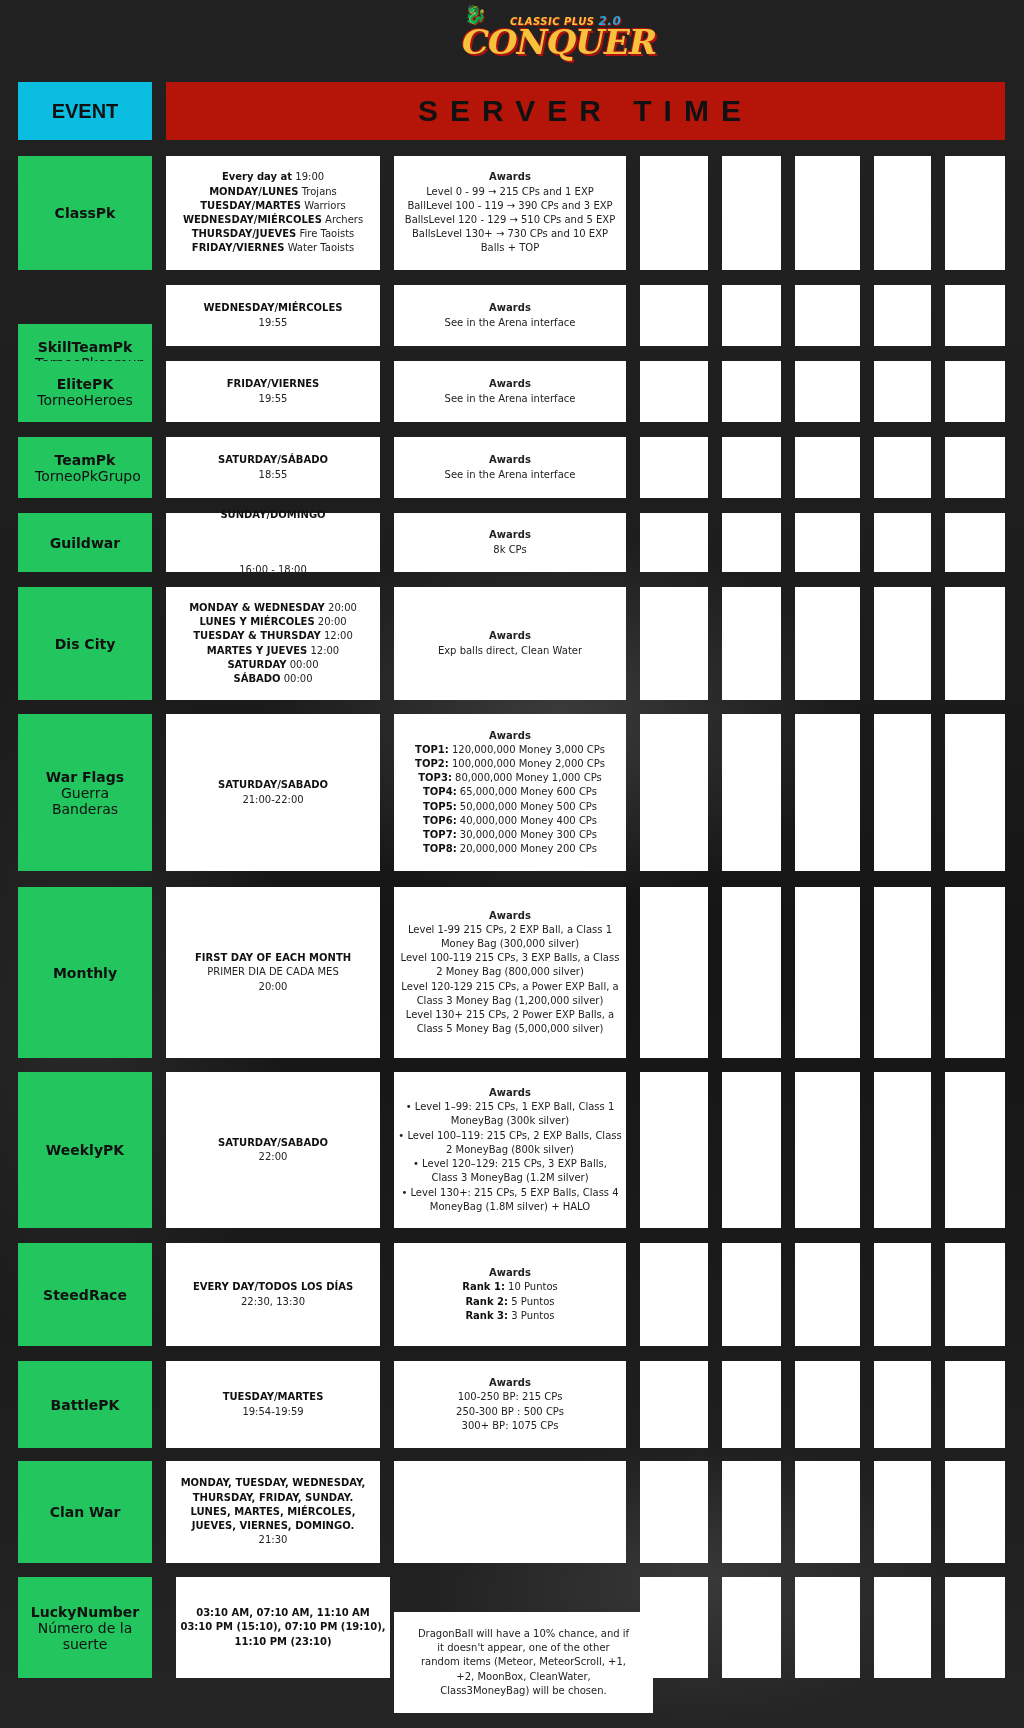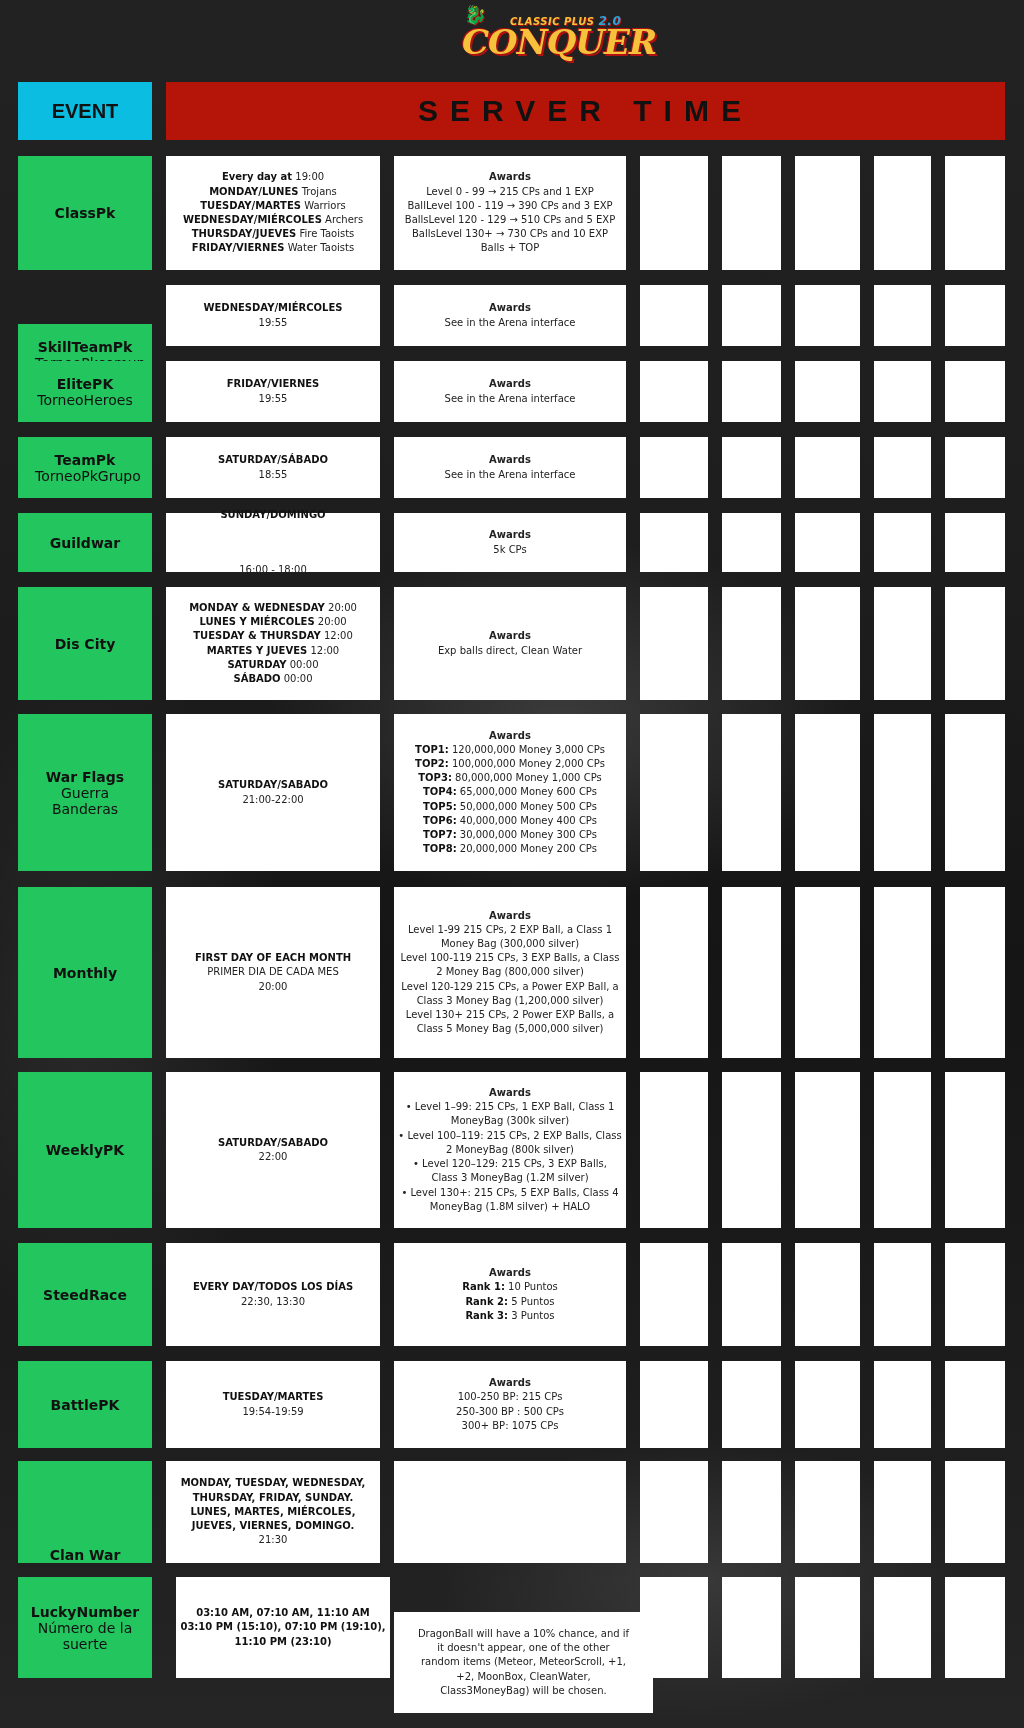--- a/index.html
+++ b/index.html
@@ -147,21 +147,21 @@
     <div class="cell blank" style="left: 945px; width: 60px; top: 437px; height: 61px;"></div>
     <div class="cell ev" style="left: 18px; width: 134px; top: 513px; height: 59px;">
       <span class="t">Guildwar</span>
     </div>
     <div class="cell sched" style="left: 166px; width: 214px; top: 513px; height: 59px; gap: 40px;">
       <span class="line"><span class="b">SUNDAY/DOMINGO</span><span></span></span>
       <span class="line"><span class="b"></span><span>16:00 - 18:00</span></span>
     </div>
     <div class="cell awd" style="left: 394px; width: 232px; top: 513px; height: 59px;">
       <span class="line h">Awards</span>
-      <span class="line"><span class="b"></span><span>5k CPs</span></span>
+      <span class="line"><span class="b"></span><span>8k CPs</span></span>
     </div>
     <div class="cell blank" style="left: 640px; width: 68px; top: 513px; height: 59px;"></div>
     <div class="cell blank" style="left: 722px; width: 59px; top: 513px; height: 59px;"></div>
     <div class="cell blank" style="left: 795px; width: 65px; top: 513px; height: 59px;"></div>
     <div class="cell blank" style="left: 874px; width: 57px; top: 513px; height: 59px;"></div>
     <div class="cell blank" style="left: 945px; width: 60px; top: 513px; height: 59px;"></div>
     <div class="cell ev" style="left: 18px; width: 134px; top: 587px; height: 113px;">
       <span class="t">Dis City</span>
     </div>
     <div class="cell sched" style="left: 166px; width: 214px; top: 587px; height: 113px;">
@@ -281,21 +281,21 @@
       <span class="line h">Awards</span>
       <span class="line"><span class="b"></span><span>100-250 BP: 215 CPs</span></span>
       <span class="line"><span class="b"></span><span>250-300 BP : 500 CPs</span></span>
       <span class="line"><span class="b"></span><span>300+ BP: 1075 CPs</span></span>
     </div>
     <div class="cell blank" style="left: 640px; width: 68px; top: 1361px; height: 87px;"></div>
     <div class="cell blank" style="left: 722px; width: 59px; top: 1361px; height: 87px;"></div>
     <div class="cell blank" style="left: 795px; width: 65px; top: 1361px; height: 87px;"></div>
     <div class="cell blank" style="left: 874px; width: 57px; top: 1361px; height: 87px;"></div>
     <div class="cell blank" style="left: 945px; width: 60px; top: 1361px; height: 87px;"></div>
-    <div class="cell ev" style="left: 18px; width: 134px; top: 1461px; height: 102px; justify-content: flex-end;">
+    <div class="cell ev" style="left: 18px; width: 134px; top: 1461px; height: 102px;">
       <span class="t">Clan War</span>
     </div>
     <div class="cell sched" style="left: 166px; width: 214px; top: 1461px; height: 102px;">
       <span class="line"><span class="b">MONDAY, TUESDAY, WEDNESDAY,</span><span></span></span>
       <span class="line"><span class="b">THURSDAY, FRIDAY, SUNDAY.</span><span></span></span>
       <span class="line"><span class="b">LUNES, MARTES, MIÉRCOLES,</span><span></span></span>
       <span class="line"><span class="b">JUEVES, VIERNES, DOMINGO.</span><span></span></span>
       <span class="line"><span class="b"></span><span>21:30</span></span>
     </div>
     <div class="cell awd" style="left: 394px; width: 232px; top: 1461px; height: 102px;"></div>

